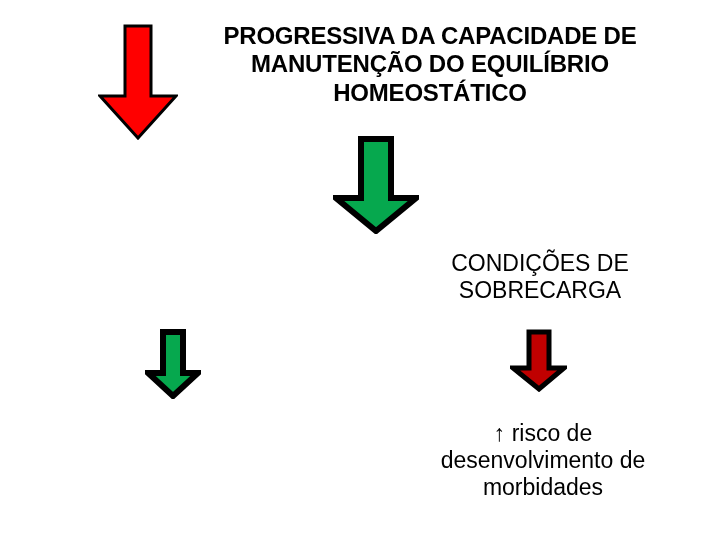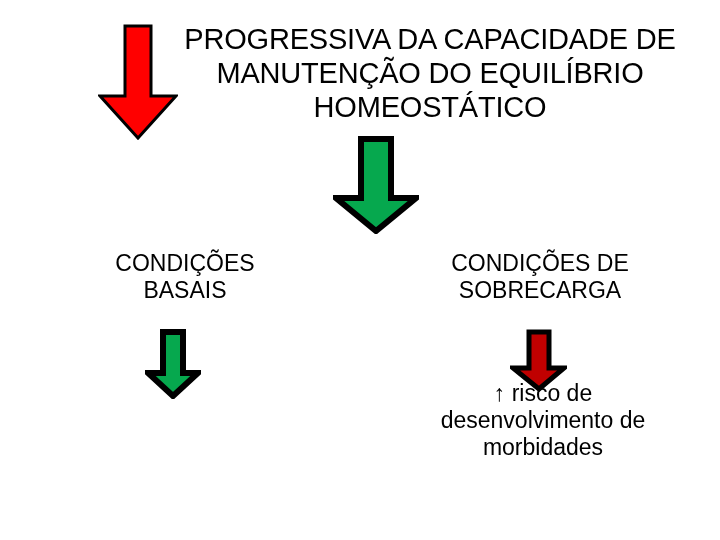--- a/index.html
+++ b/index.html
@@ -23,22 +23,22 @@
     color: #000000;
     line-height: 1.18;
     white-space: pre-line;
   }
 
   
   #title-text {
     left: 140px;
     top: 22px;
     width: 580px;
-    font-size: 29px;
-    font-weight: 400;
+    font-size: 24px;
+    font-weight: 700;
     letter-spacing: -0.2px;
   }
 
   
   #left-heading {
     left: 30px;
     top: 250px;
     width: 310px;
     font-size: 23px;
     font-weight: 400;
@@ -55,21 +55,21 @@
   
   #left-body {
     left: 5px;
     top: 405px;
     width: 335px;
     font-size: 23px;
     font-weight: 400;
   }
   #right-body {
     left: 378px;
-    top: 380px;
+    top: 420px;
     width: 330px;
     font-size: 23px;
     font-weight: 400;
   }
 
   
   .arrow {
     position: absolute;
   }
   .arrow svg {
@@ -97,22 +97,20 @@
   <div class="txt" id="title-text">PROGRESSIVA DA CAPACIDADE DE
 MANUTENÇÃO DO EQUILÍBRIO
 HOMEOSTÁTICO</div>
 
   <div class="arrow" id="arrow-mid-green">
     <svg viewBox="0 0 86 98" preserveAspectRatio="none">
       <polygon points="28,3 58,3 58,62 83,62 43,95 3,62 28,62" fill="#06A84E" stroke="#000000" stroke-width="6" stroke-linejoin="miter"></polygon>
     </svg>
   </div>
 
-  <div class="txt" id="left-heading">CONDIÇÕES
-BASAIS</div>
 
   <div class="txt" id="right-heading">CONDIÇÕES DE
 SOBRECARGA</div>
 
   <div class="arrow" id="arrow-left-green">
     <svg viewBox="0 0 56 70" preserveAspectRatio="none">
       <polygon points="18,3 38,3 38,44 53,44 28,67 3,44 18,44" fill="#06A84E" stroke="#000000" stroke-width="6" stroke-linejoin="miter"></polygon>
     </svg>
   </div>
 

